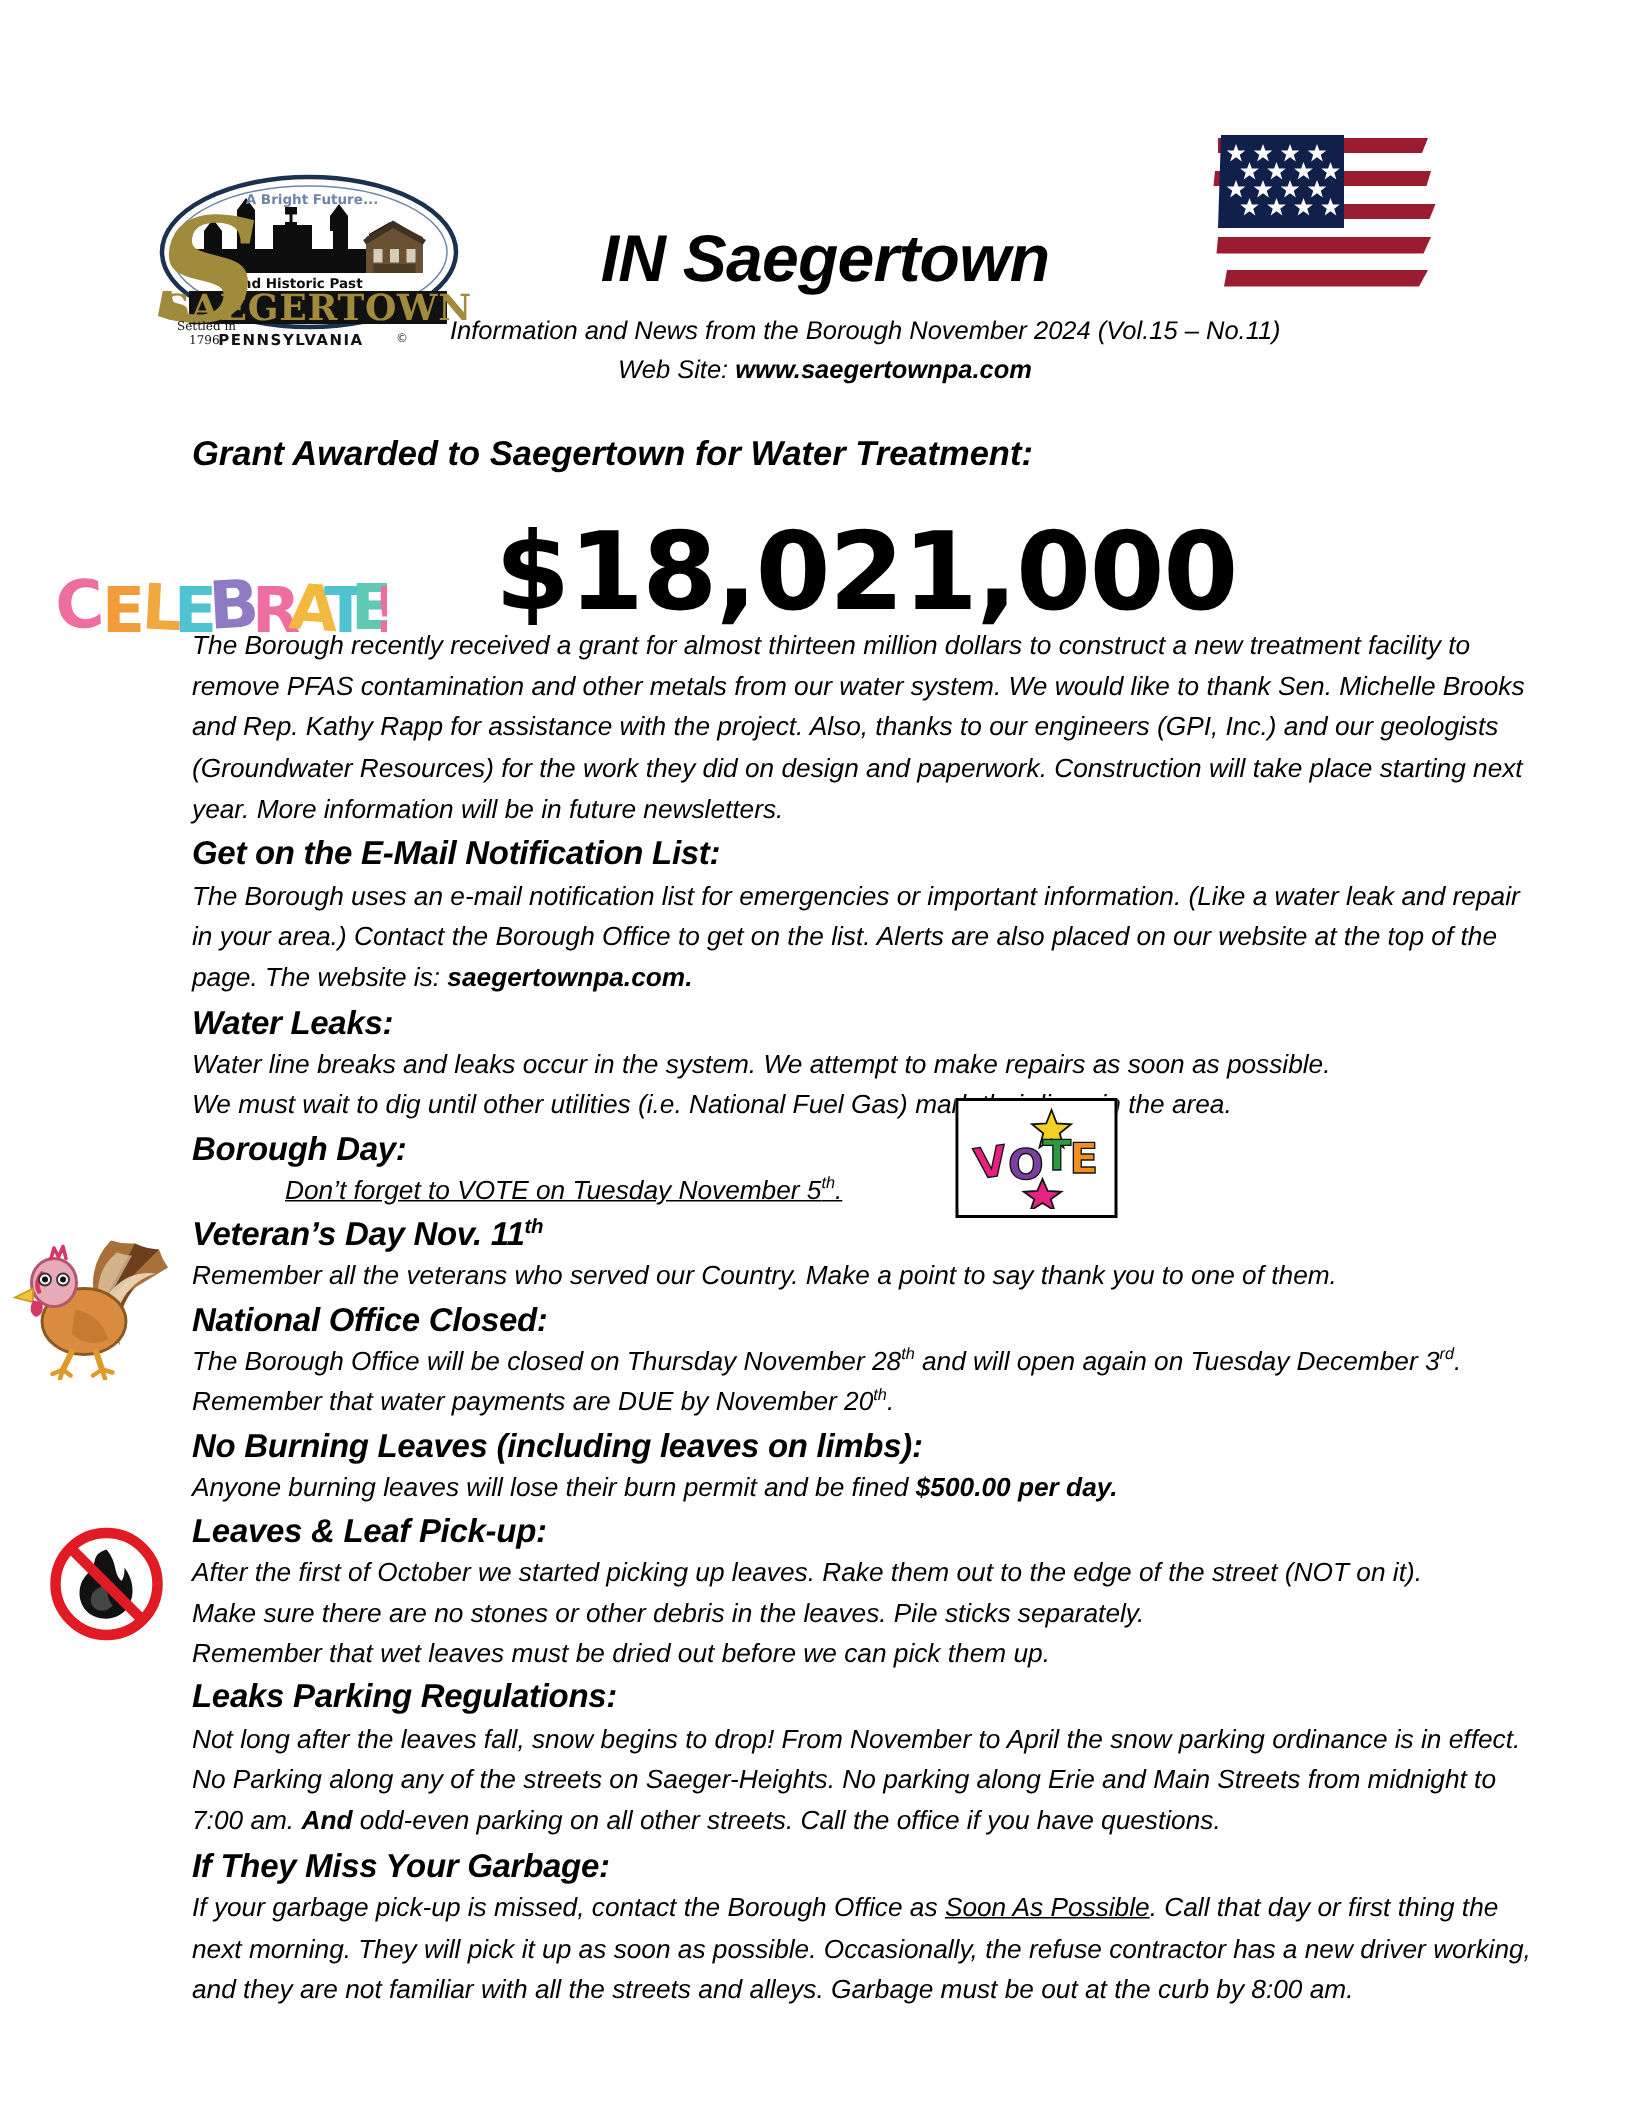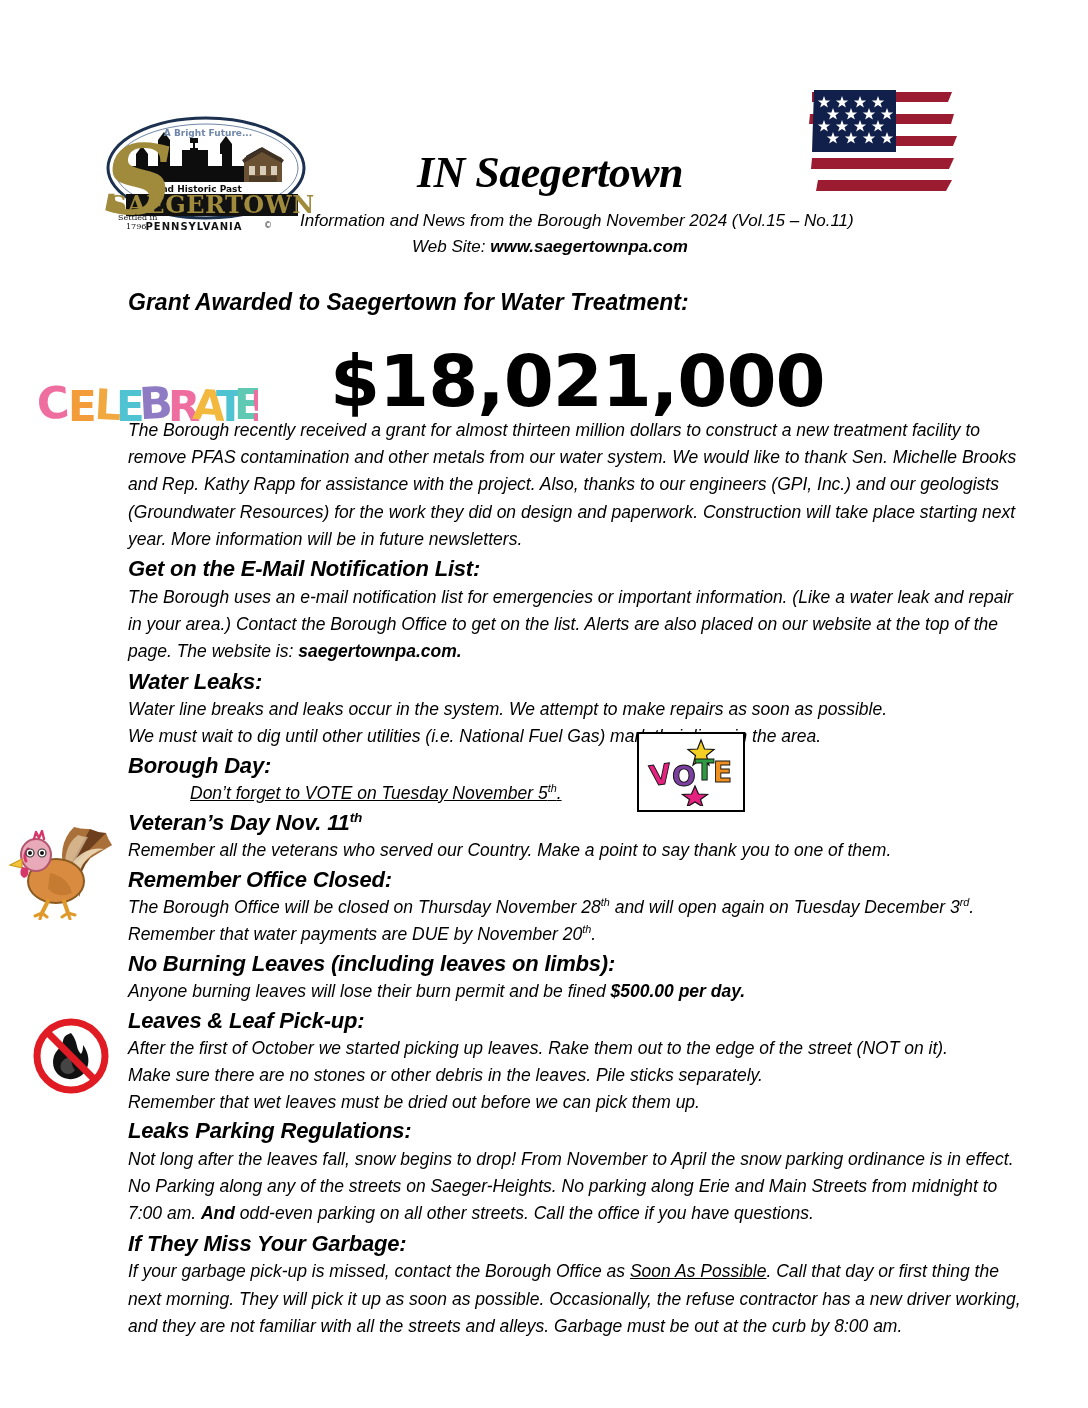--- a/index.html
+++ b/index.html
@@ -17,21 +17,21 @@
   .logo{position:absolute;left:86px;top:110px;width:228px;height:125px;}
   .logo svg{display:block;width:228px;height:125px;}
 
   .flag{position:absolute;left:798px;top:84px;width:160px;height:122px;}
   .flag svg{display:block;width:160px;height:122px;}
 
   .masthead{
     position:absolute;left:300px;top:150px;width:500px;text-align:center;
   }
   .masthead-title{
-    font-family:Liberation Serif, serif;
+    font-family:Liberation Sans, sans-serif;
     font-size:44px;font-weight:bold;font-style:italic;
     letter-spacing:-0.5px;line-height:1.05;white-space:nowrap;
   }
   .masthead-sub{
     margin-top:12px;
     font-size:17px;font-style:italic;line-height:1.5;white-space:nowrap;text-align:center;
   }
   .masthead-sub b{font-weight:bold;}
   .masthead-sub .ln2{display:block;}
 
@@ -209,21 +209,21 @@
       <p class="body indent"><span>Don’t forget to VOTE on Tuesday November 5</span><sup>th</sup><span>.</span></p>
     </div>
 
     <div class="sec">
       <h2 class="head"><span>Veteran’s Day Nov. 11</span><sup>th</sup></h2>
       <p class="body">Remember all the veterans who served our Country. Make a point to say thank you to one of them.</p>
     </div>
 
 
     <div class="sec">
-      <h2 class="head">Remember Office Closed:</h2>
+      <h2 class="head">National Office Closed:</h2>
       <p class="body"><span>The Borough Office will be closed on Thursday November 28</span><sup>th</sup><span> and will open again on Tuesday December 3</span><sup>rd</sup><span>.</span></p>
       <p class="body"><span>Remember that water payments are DUE by November 20</span><sup>th</sup><span>.</span></p>
     </div>
 
     <div class="sec">
       <h2 class="head">No Burning Leaves (including leaves on limbs):</h2>
       <p class="body"><span>Anyone burning leaves will lose their burn permit and be fined </span><b>$500.00 per day.</b></p>
     </div>
 
     <div class="sec">

